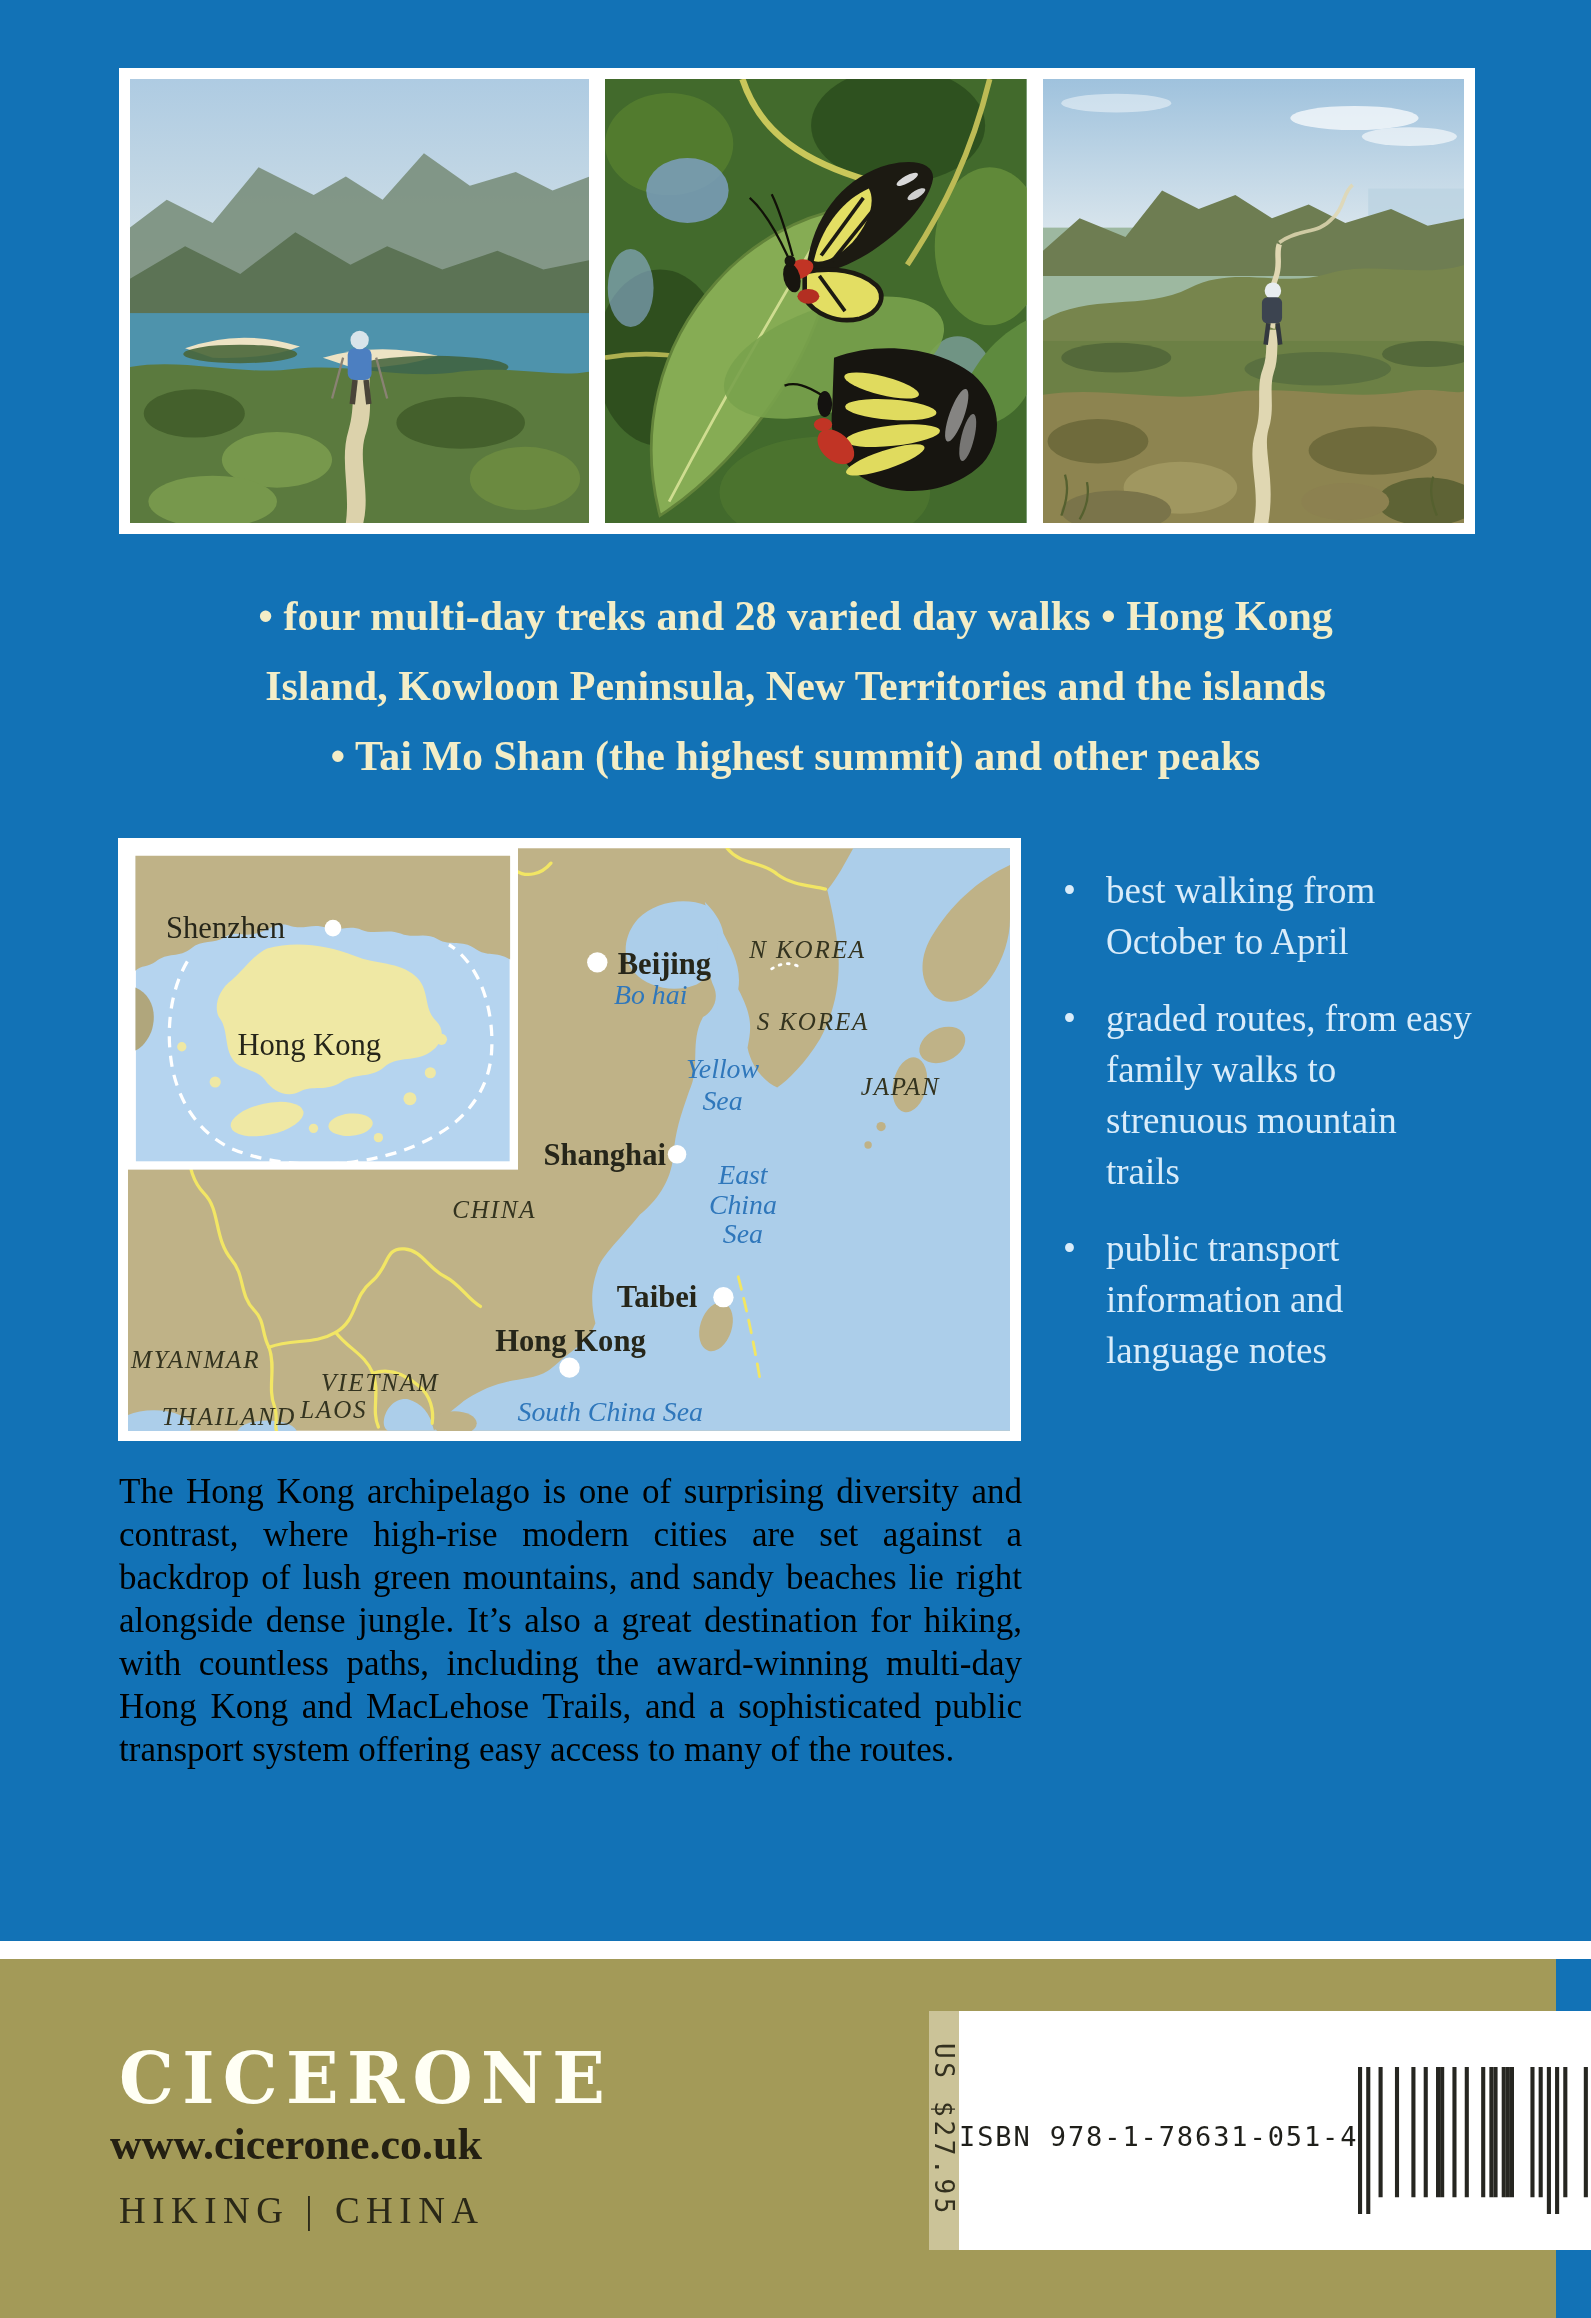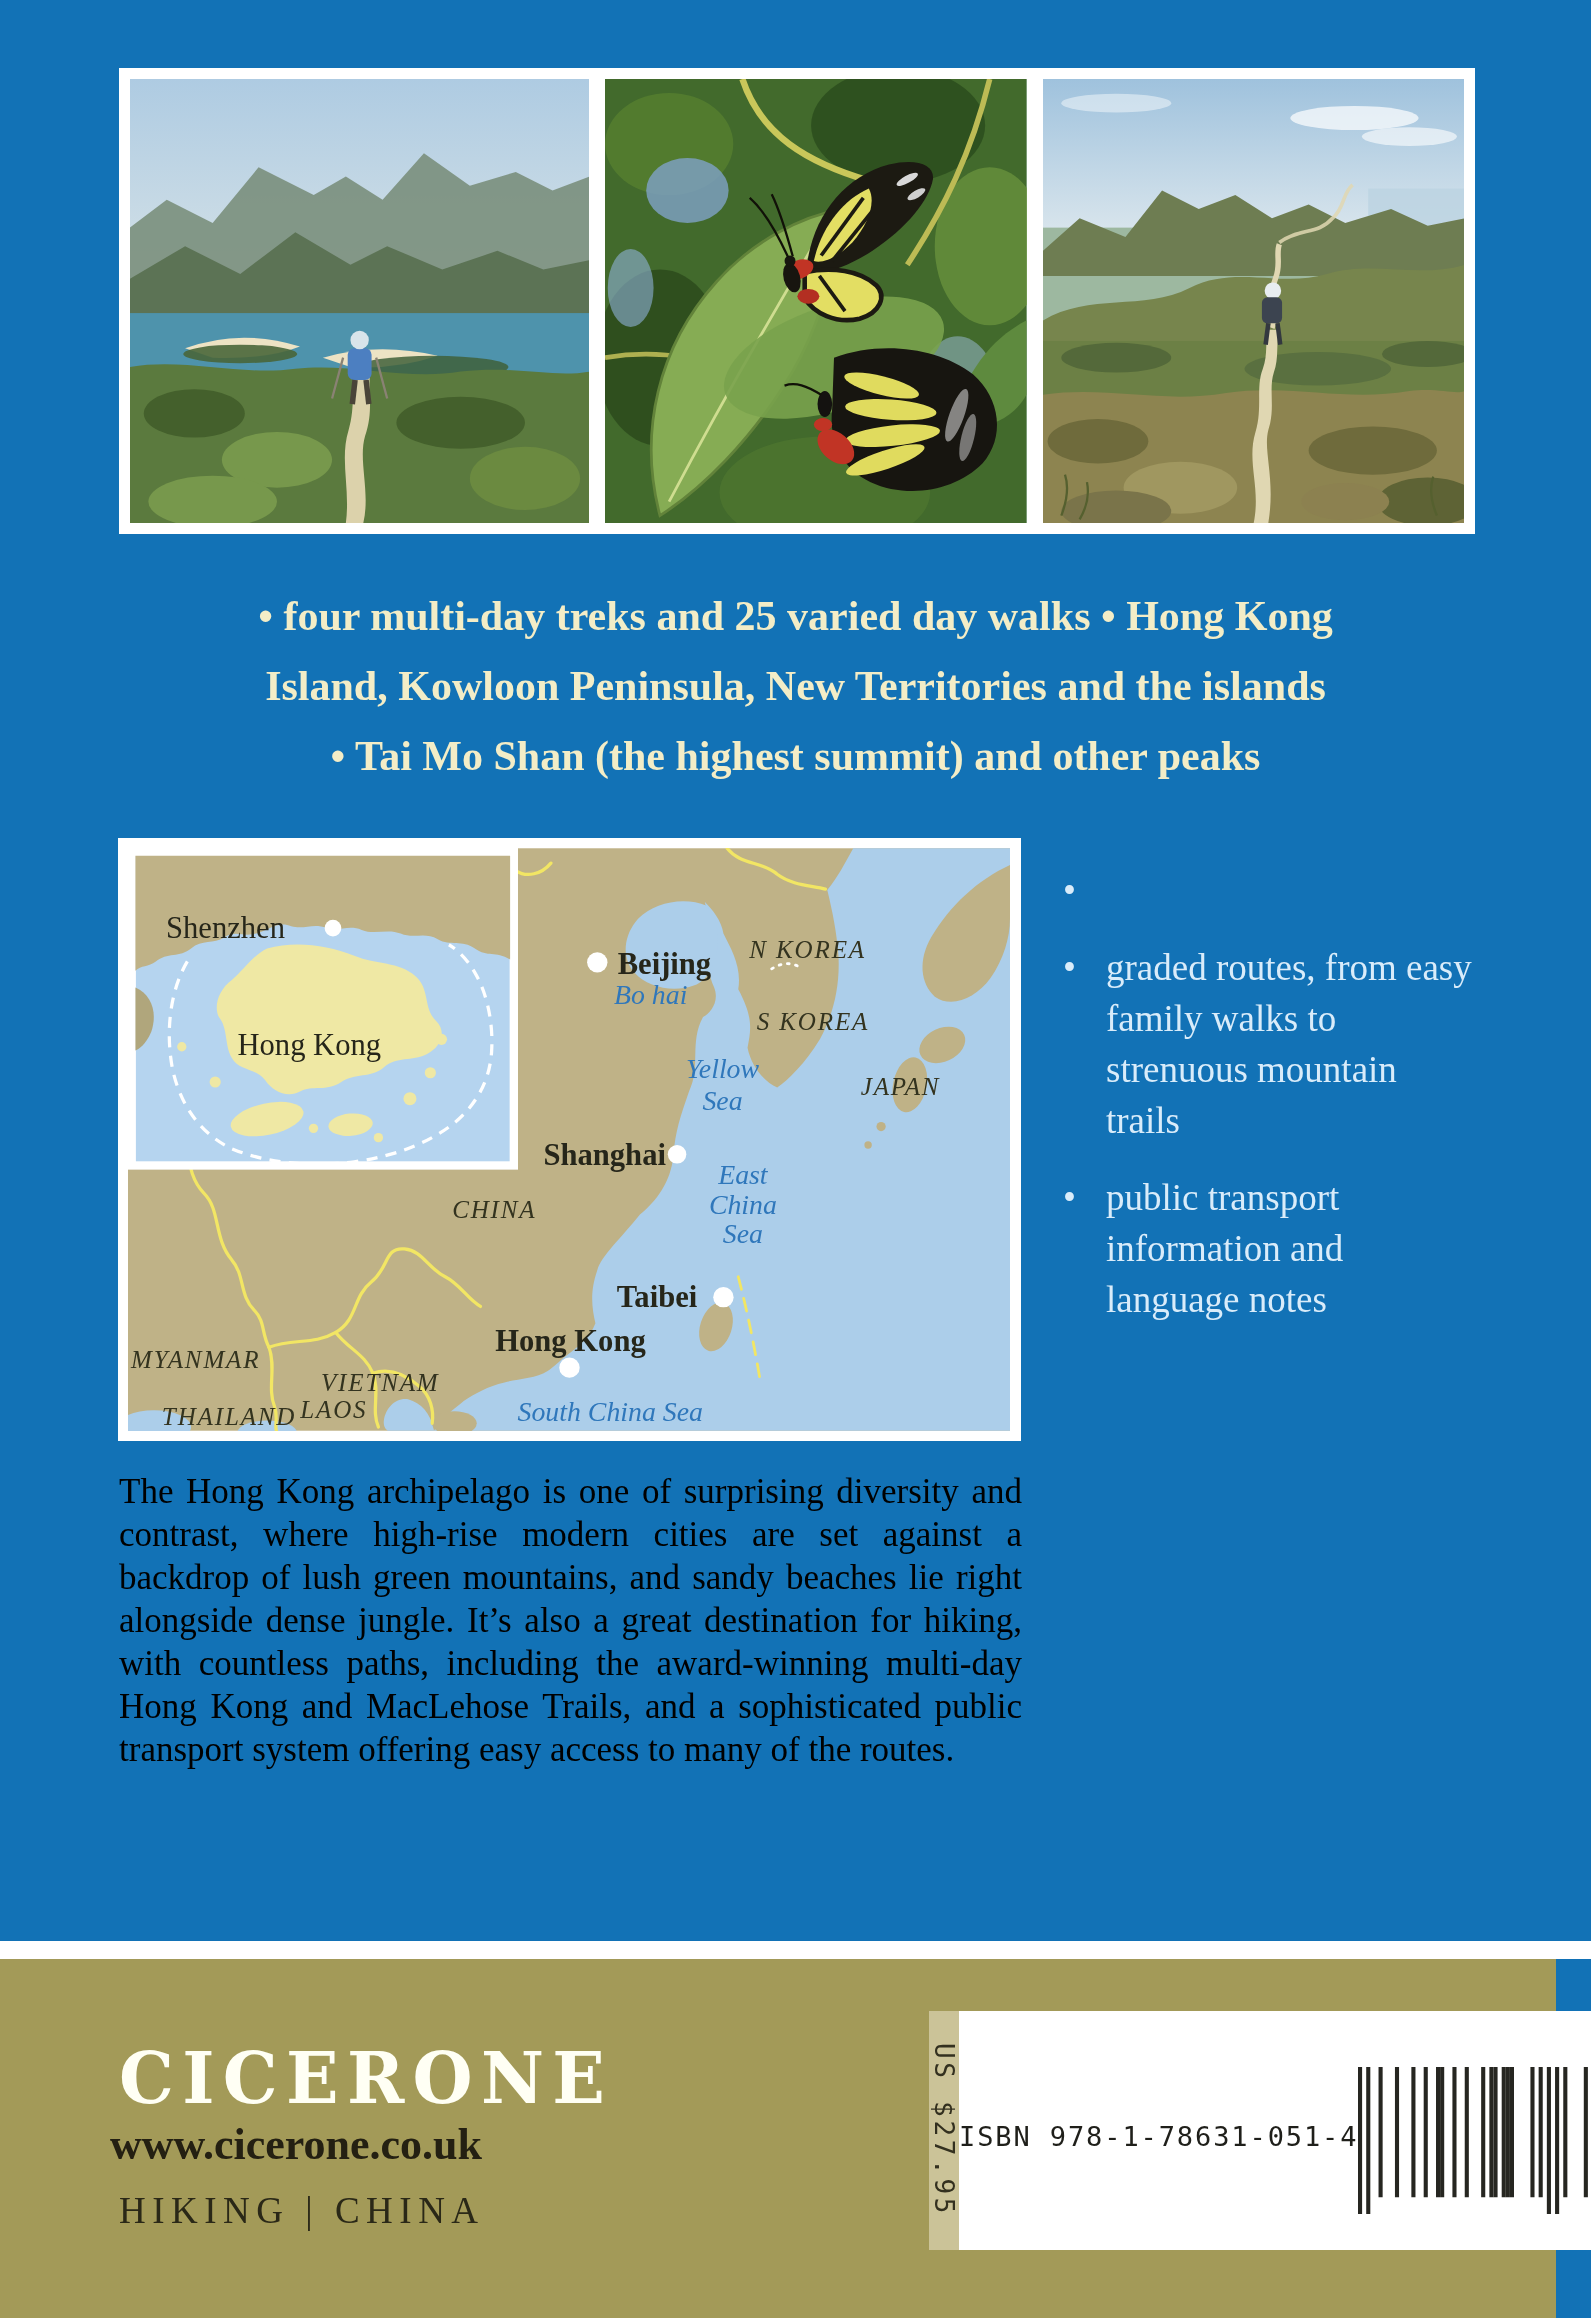--- a/index.html
+++ b/index.html
@@ -177,21 +177,21 @@
         <circle cx="251" cy="228" r="9" fill="#E8EDF0"></circle>
         <rect x="239" y="235" width="22" height="28" rx="6" fill="#3C4450"></rect>
         <line x1="246" y1="263" x2="243" y2="286" stroke="#33383F" stroke-width="5"></line>
         <line x1="256" y1="263" x2="259" y2="286" stroke="#33383F" stroke-width="5"></line>
         <path d="M 20,470 q 10,-26 4,-44 M 40,474 q 12,-20 8,-40 M 430,470 q -10,-24 -4,-42" stroke="#55602F" stroke-width="2.5" fill="none"></path>
       </svg>
     </div>
   </div>
 
   <div class="header-bullets">
-    <div>• four multi-day treks and 25 varied day walks • Hong Kong</div>
+    <div>• four multi-day treks and 28 varied day walks • Hong Kong</div>
     <div>Island, Kowloon Peninsula, New Territories and the islands</div>
     <div>• Tai Mo Shan (the highest summit) and other peaks</div>
   </div>
 
   <div class="map-frame">
     <svg viewBox="0 0 951 628">
 
       <rect x="0" y="0" width="951" height="628" fill="#BFB287"></rect>
 
       <path fill="#ACCEEA" d="M 622,58 C 630,90 618,120 632,150 C 638,165 628,178 620,182
@@ -284,20 +284,21 @@
         <text class="mtown" x="41" y="97">Shenzhen</text>
         <text class="mtown" x="118" y="223">Hong Kong</text>
       </g>
     </svg>
   </div>
 
   <div class="right-col">
     <div class="rbullets">
       <div class="rbullet">
         <span class="dot">•</span>
+        <span>best walking from October to April</span>
       </div>
       <div class="rbullet">
         <span class="dot">•</span>
         <span>graded routes, from easy family walks to strenuous mountain trails</span>
       </div>
       <div class="rbullet">
         <span class="dot">•</span>
         <span>public transport information and language notes</span>
       </div>
     </div>

